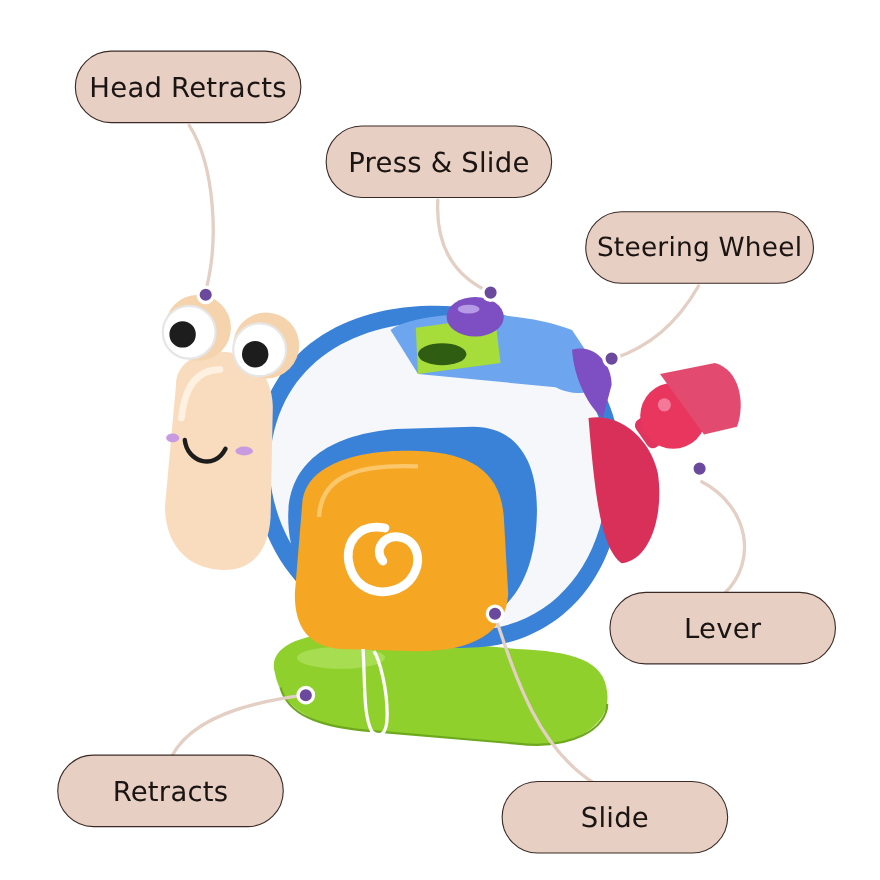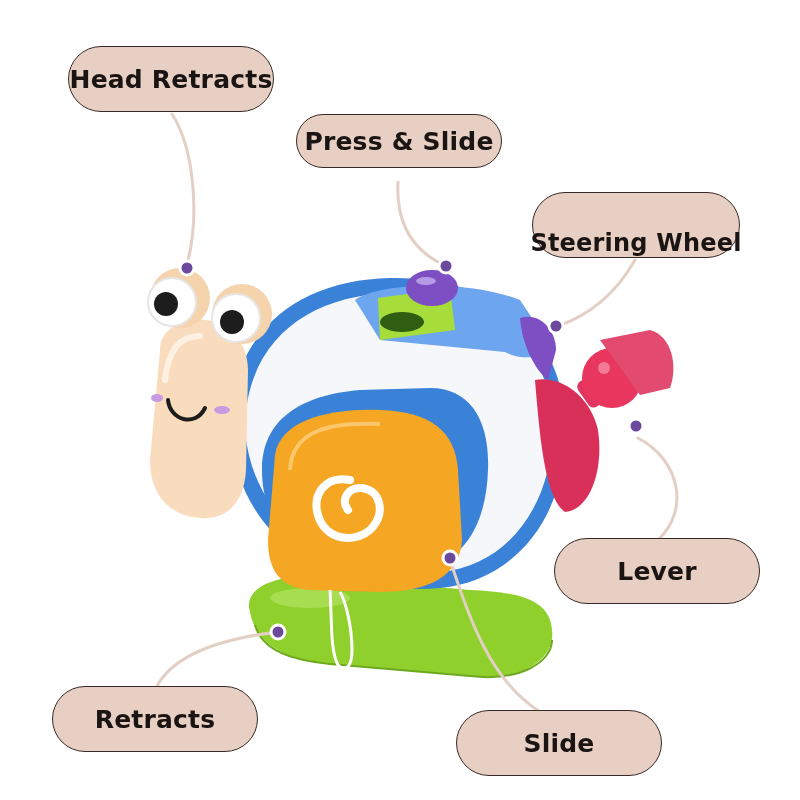--- a/index.html
+++ b/index.html
@@ -1,17 +1,17 @@
 <!DOCTYPE html>
 <html><head>
 <meta charset="utf-8">
 <style>
   html, body { margin:0; padding:0; background:#ffffff; }
   body { width:800px; height:800px; position:relative; overflow:hidden; font-family:"DejaVu Sans", sans-serif; }
-  .stage { position:absolute; left:0; top:0; width:800px; height:800px;font-weight:bold; }
+  .stage { position:absolute; left:0; top:0; width:800px; height:800px; }
   .pill {
     position:absolute; box-sizing:border-box;
     border:1.5px solid #3a2a26; border-radius:34px;
     display:flex; align-items:center; justify-content:center;
     color:#1a1413; font-size:25px; letter-spacing:0.2px; white-space:nowrap;
   }
   svg { position:absolute; left:0; top:0; }
 </style>
 </head>
 <body>
@@ -92,24 +92,24 @@
       <circle cx="556" cy="326" r="7" fill="#6b4a9e" stroke="#ffffff" stroke-width="3"></circle>
       <circle cx="636" cy="426" r="7" fill="#6b4a9e" stroke="#ffffff" stroke-width="3"></circle>
       <circle cx="278" cy="632" r="7" fill="#6b4a9e" stroke="#ffffff" stroke-width="3"></circle>
       <circle cx="450" cy="558" r="7" fill="#6b4a9e" stroke="#ffffff" stroke-width="3"></circle>
     </g>
   </svg>
 
   <div class="pill" style="left:68px; top:46px; width:206px; height:66px; background:#e8cfc3;">
     <span>Head Retracts</span>
   </div>
-  <div class="pill" style="left:296px; top:114px; width:206px; height:54px; background:#e8cfc3;">
+  <div class="pill" style="left:296px; top:114px; width:206px; height:66px; background:#e8cfc3;">
     <span>Press &amp; Slide</span>
   </div>
-  <div class="pill" style="left:532px; top:192px; width:208px; height:66px; background:#e8cfc3; font-size:24px;align-items:flex-end;">
+  <div class="pill" style="left:532px; top:192px; width:208px; height:66px; background:#e8cfc3; font-size:24px;">
     <span>Steering Wheel</span>
   </div>
   <div class="pill" style="left:554px; top:538px; width:206px; height:66px; background:#e8cfc3;align-items:center;">
     <span>Lever</span>
   </div>
   <div class="pill" style="left:52px; top:686px; width:206px; height:66px; background:#e8cfc3;">
     <span>Retracts</span>
   </div>
   <div class="pill" style="left:456px; top:710px; width:206px; height:66px; background:#e8cfc3;">
     <span>Slide</span>

